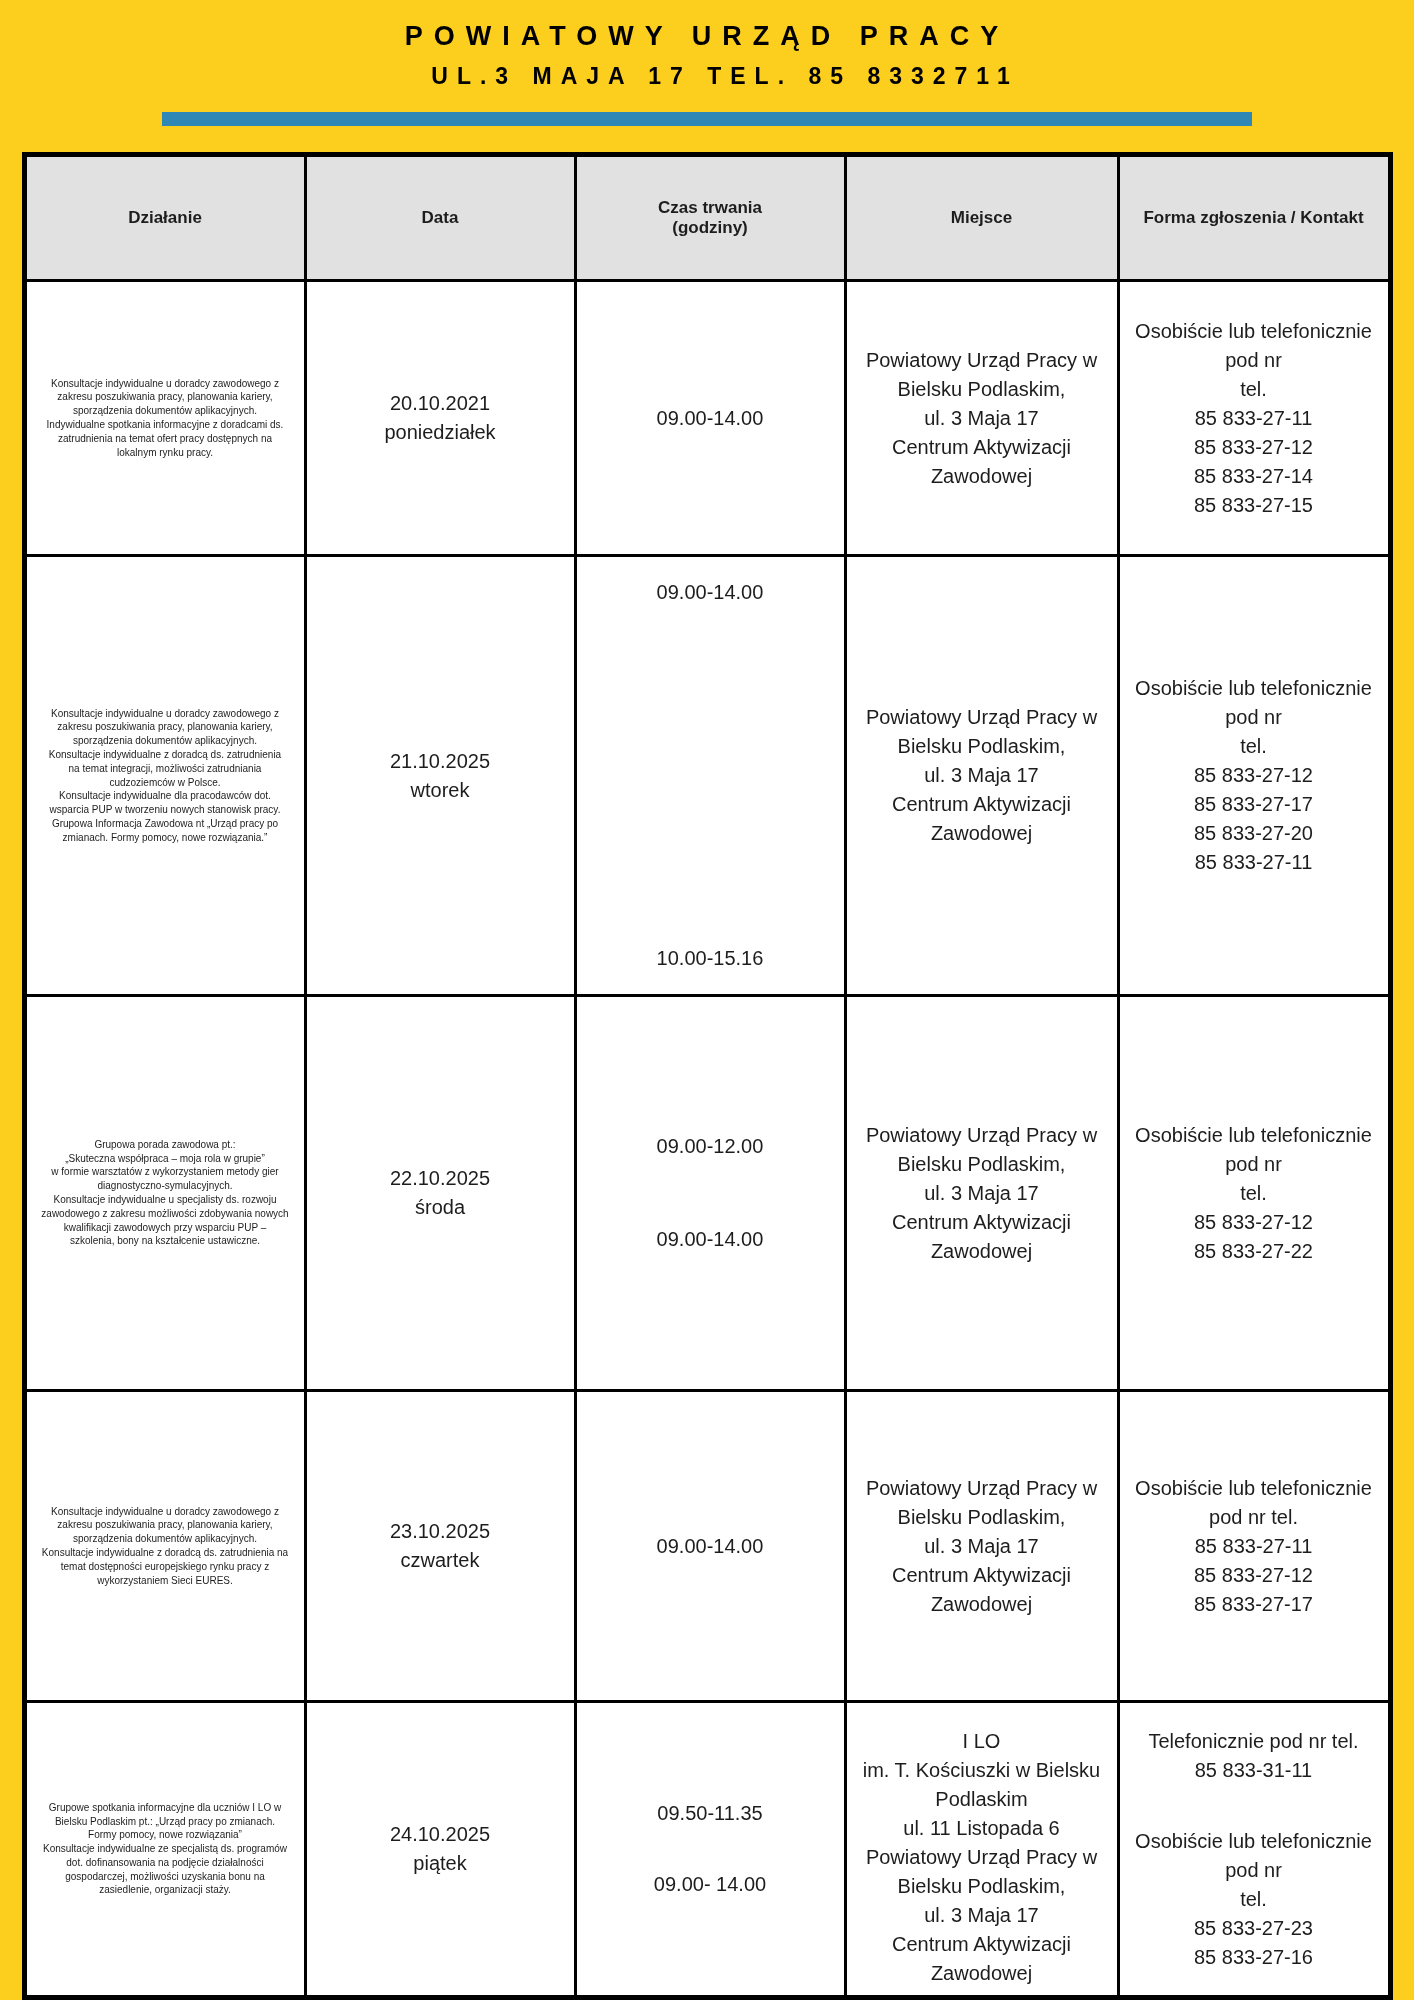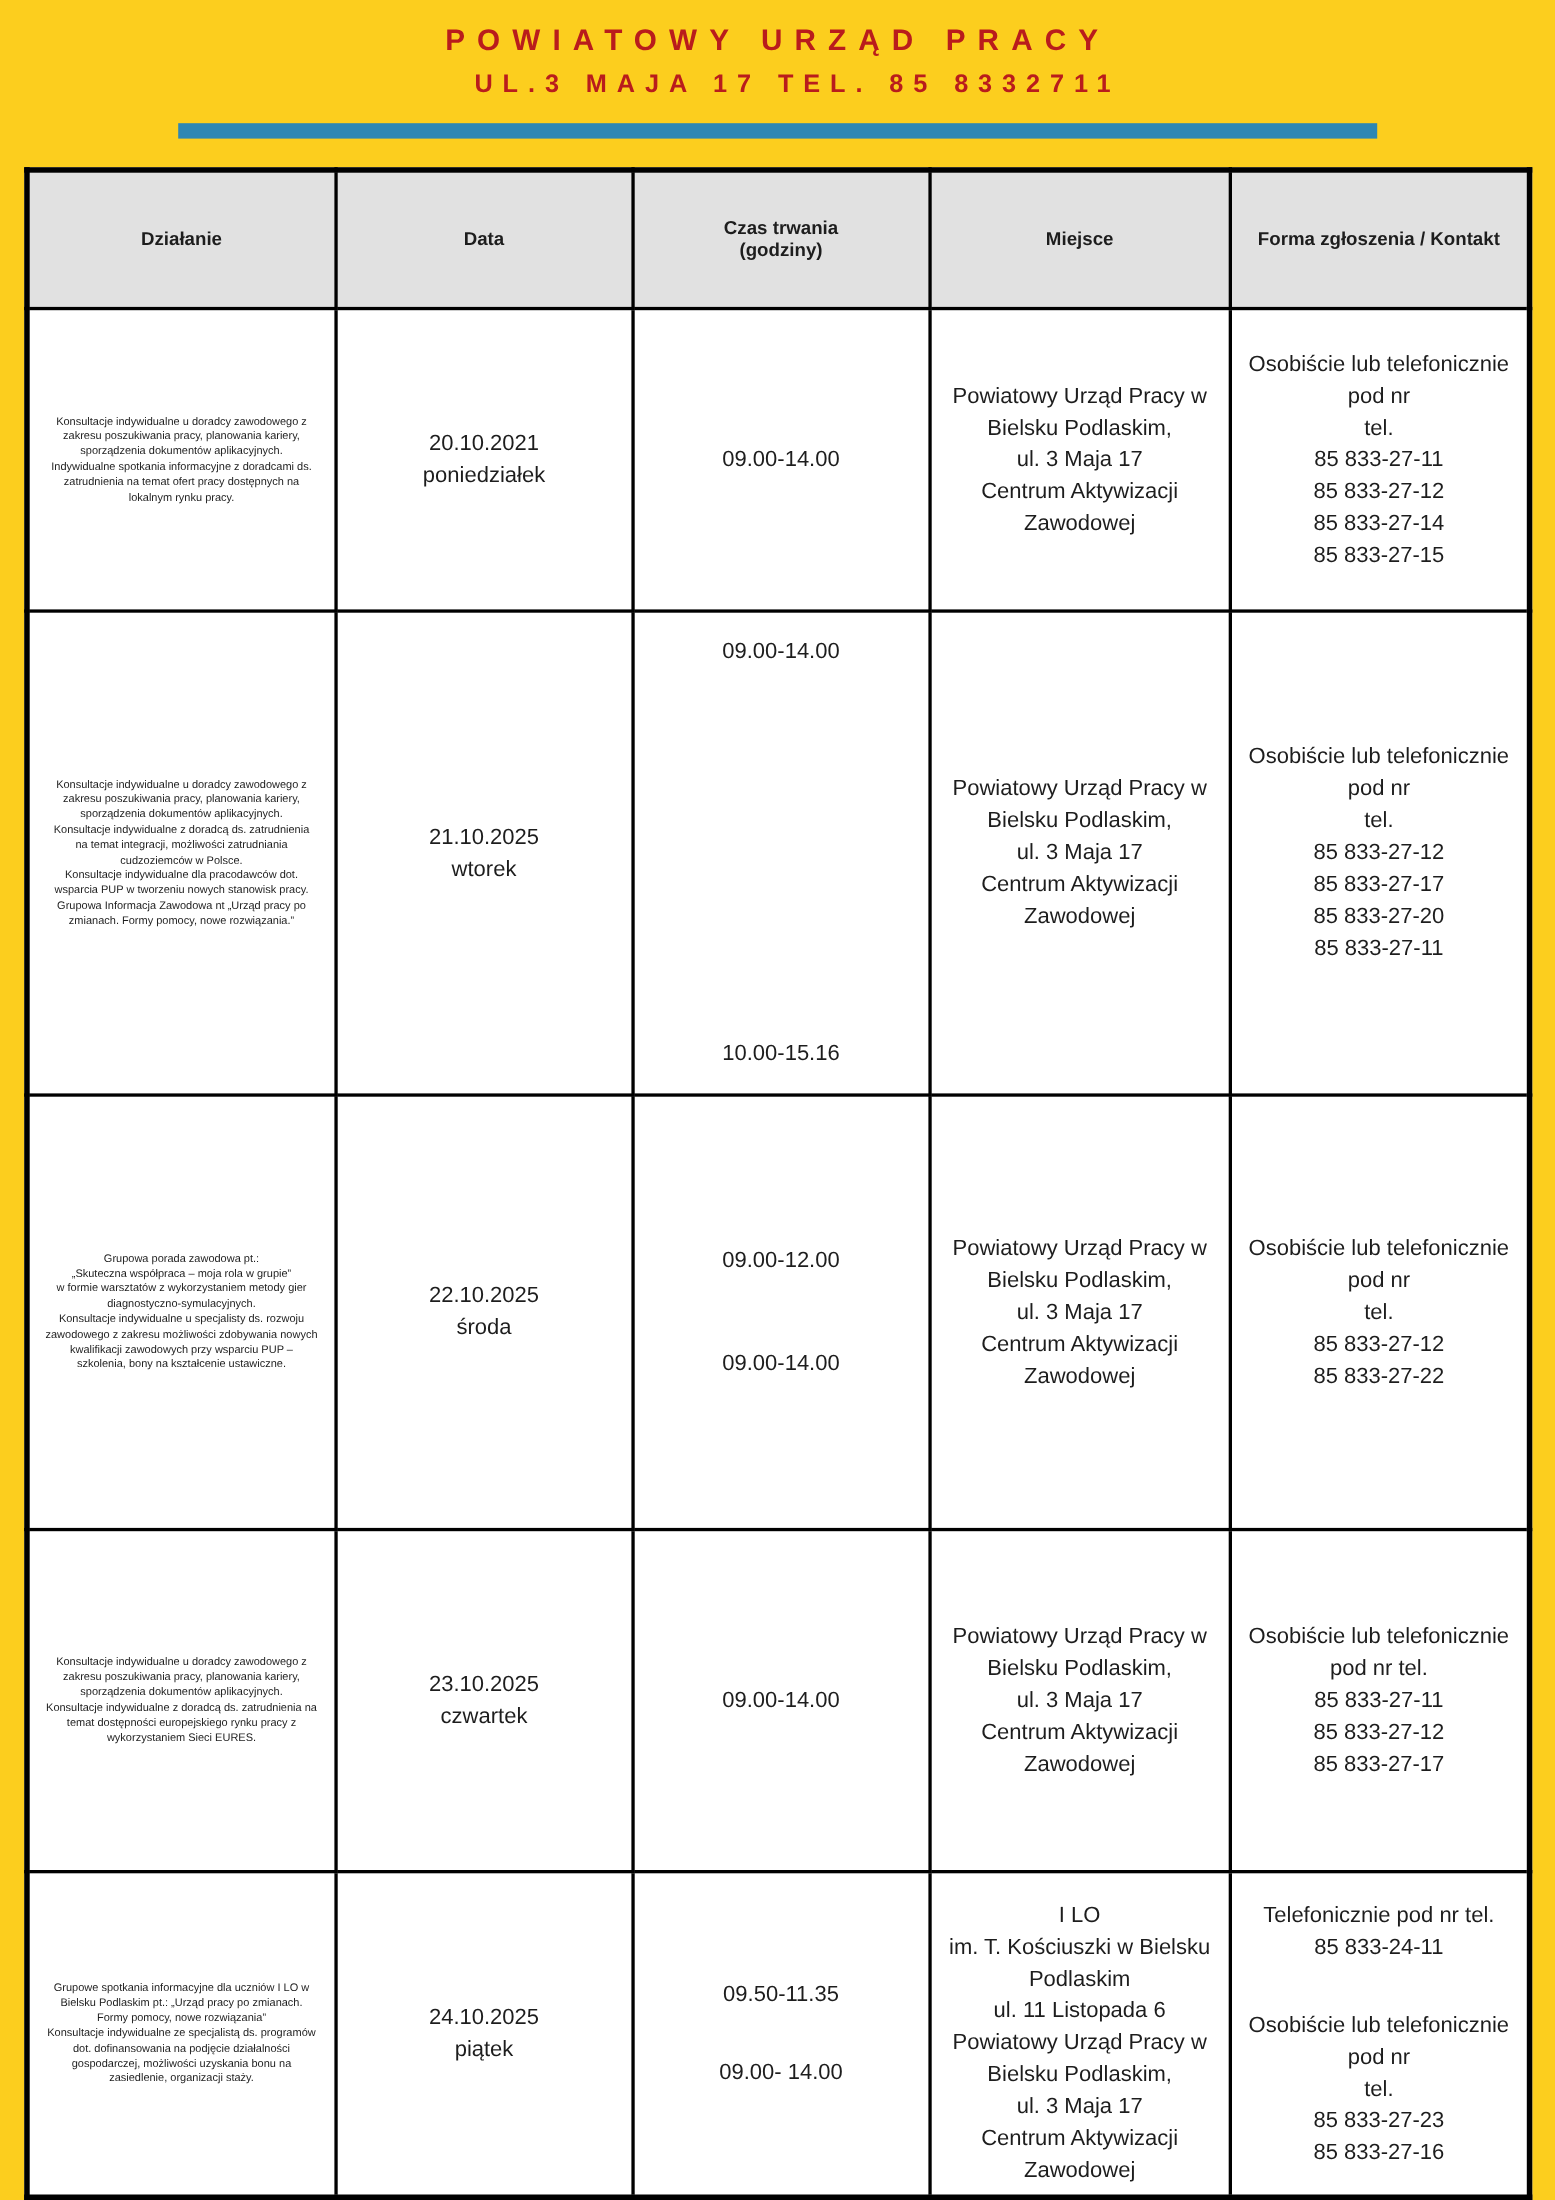--- a/index.html
+++ b/index.html
@@ -1,20 +1,20 @@
 <!DOCTYPE html>
 <html lang="pl"><head>
 <meta charset="utf-8">
 <style>
   html,body{margin:0;padding:0;}
   .page{
     width:1414px;height:2000px;background:#fcce1e;overflow:hidden;
     font-family:"Liberation Sans","DejaVu Sans",sans-serif;color:#1d1d1d;
   }
-  .poster-header{padding-top:16px;text-align:center;color:#b91c1c;font-weight:bold;}
+  .poster-header{padding-top:16px;text-align:center;color:#000000;font-weight:bold;}
   .h-line{height:40px;line-height:40px;white-space:nowrap;}
   .h-line.l1{font-size:27px;letter-spacing:11px;}
   .h-line.l2{font-size:25px;letter-spacing:11px;}
   .h-line.l3{font-size:23px;letter-spacing:9px;padding-left:36px;}
   .h-line.l4{font-size:22px;letter-spacing:10px;}
   .divider{width:1090px;height:14px;background:#2e87b4;margin:16px auto 0 auto;}
   table.schedule{
     border-collapse:collapse;table-layout:fixed;width:1366px;margin:26px auto 0 auto;
     background:#ffffff;border:5px solid #000;
   }
@@ -208,21 +208,21 @@
 im. T. Kościuszki w Bielsku Podlaskim
 ul. 11 Listopada 6</div>
             <div class="pre">Powiatowy Urząd Pracy w Bielsku Podlaskim,
 ul. 3 Maja 17
 Centrum Aktywizacji Zawodowej</div>
           </div>
         </td>
         <td class="mid">
           <div class="stack between h245">
             <div class="pre">Telefonicznie pod nr tel.
-85 833-24-11</div>
+85 833-31-11</div>
             <div class="pre">Osobiście lub telefonicznie pod nr
 tel.
 85 833-27-23
 85 833-27-16</div>
           </div>
         </td>
       </tr>
 
     </tbody>
   </table>

